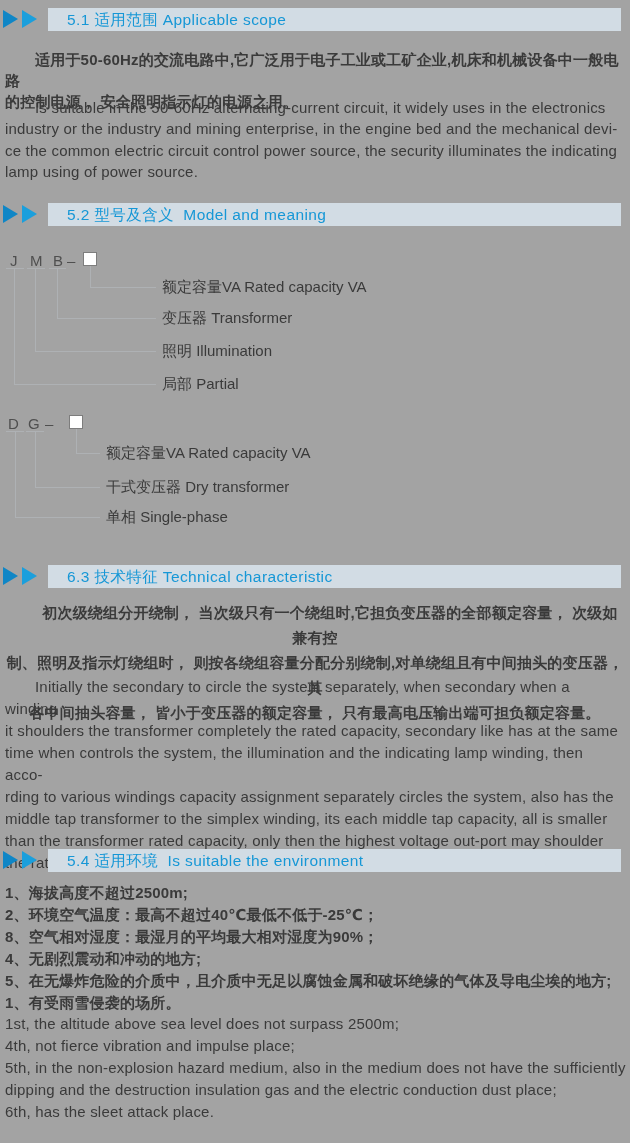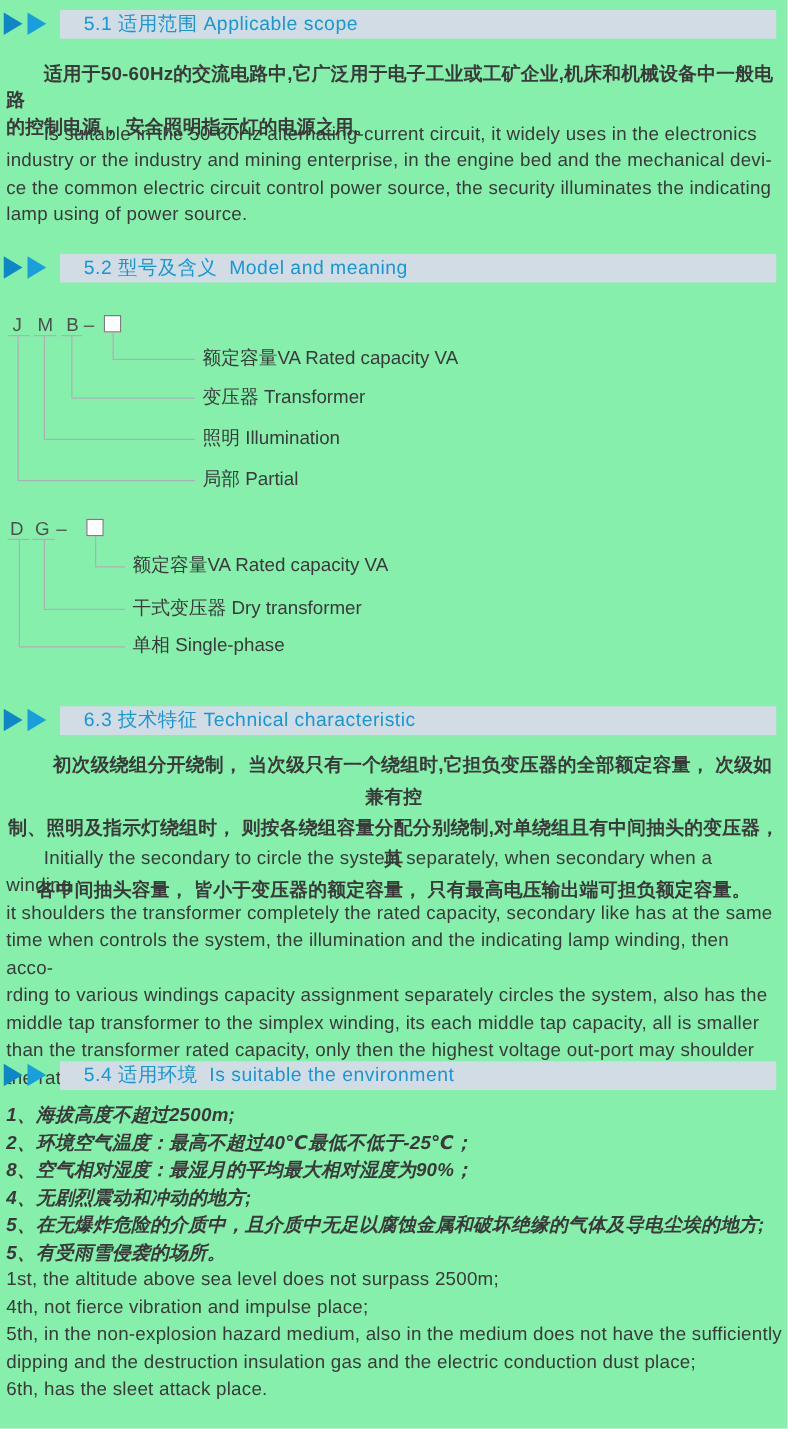--- a/index.html
+++ b/index.html
@@ -1,17 +1,17 @@
 <!DOCTYPE html>
 <html style="--banner_bg: #d2dce4; --header_text: #1697d6; --arrow_dark: #0f86c6; --arrow_light: #1b9fdc; --body_text: #3a3a3a; --letter: #4f4f4f; --line: #aeb1b4;"><head>
 <meta charset="utf-8">
 <style>
   html,body{margin:0;padding:0;background:#fff;}
   .page{
-    position:relative;width:630px;height:1143px;background:#86efac;overflow:hidden;
+    position:relative;width:630px;height:1143px;background:#a3a3a3;overflow:hidden;
     font-family:"Liberation Sans","DejaVu Sans",sans-serif;color:var(--body_text,#3a3a3a);
   }
   
   .sec-header{position:absolute;left:0;width:630px;height:23px;}
   .banner{
     position:absolute;left:48px;top:0;width:573px;height:23px;
     background:var(--banner_bg,#d2dce4);
   }
   .sec-title{
     position:absolute;left:19px;top:0;height:23px;line-height:23px;
@@ -30,21 +30,21 @@
   
   .model-letter{position:absolute;font-size:15px;font-weight:500;color:var(--letter,#4f4f4f);letter-spacing:.5px;}
   .model-box{position:absolute;width:12px;height:12px;border:1.5px solid #7d7d7d;background:#fff;}
   .dline{position:absolute;background:var(--line,#aeb1b4);}
   .hline{height:1px;}
   .vline{width:1px;}
   .dlabel{position:absolute;height:22px;line-height:22px;font-size:15px;font-weight:500;white-space:nowrap;}
   
   .env-list{position:absolute;left:5px;width:622px;}
   .env-list .item{white-space:pre-line;font-size:15px;letter-spacing:.2px;}
-  .list-zh .item{line-height:21.9px;font-weight:600;font-style:italic;}
+  .list-zh .item{line-height:21.9px;font-weight:600;}
   .list-en .item{line-height:21.9px;font-weight:400;}
 </style>
 </head>
 <body>
 
 <div class="page">
 
   <div class="sec-header" style="top:8px">
     <div class="banner">
       <span class="sec-title">5.1 适用范围 Applicable scope</span>
@@ -143,21 +143,21 @@
     <span class="tri tri1"></span>
     <span class="tri tri2"></span>
   </div>
 
   <div class="env-list list-zh" style="top:882px">
       <div class="item">1、海拔高度不超过2500m;</div>
       <div class="item">2、环境空气温度：最高不超过40℃最低不低于-25℃；</div>
       <div class="item">8、空气相对湿度：最湿月的平均最大相对湿度为90%；</div>
       <div class="item">4、无剧烈震动和冲动的地方;</div>
       <div class="item">5、在无爆炸危险的介质中，且介质中无足以腐蚀金属和破坏绝缘的气体及导电尘埃的地方;</div>
-      <div class="item">5、有受雨雪侵袭的场所。</div>
+      <div class="item">1、有受雨雪侵袭的场所。</div>
     </div>
   <div class="env-list list-en" style="top:1013px">
       <div class="item">1st, the altitude above sea level does not surpass 2500m;</div>
       <div class="item">4th, not fierce vibration and impulse place;</div>
       <div class="item">5th, in the non-explosion hazard medium, also in the medium does not have the sufficiently
 dipping and the destruction insulation gas and the electric conduction dust place;</div>
       <div class="item">6th, has the sleet attack place.</div>
     </div>
 
 </div>

